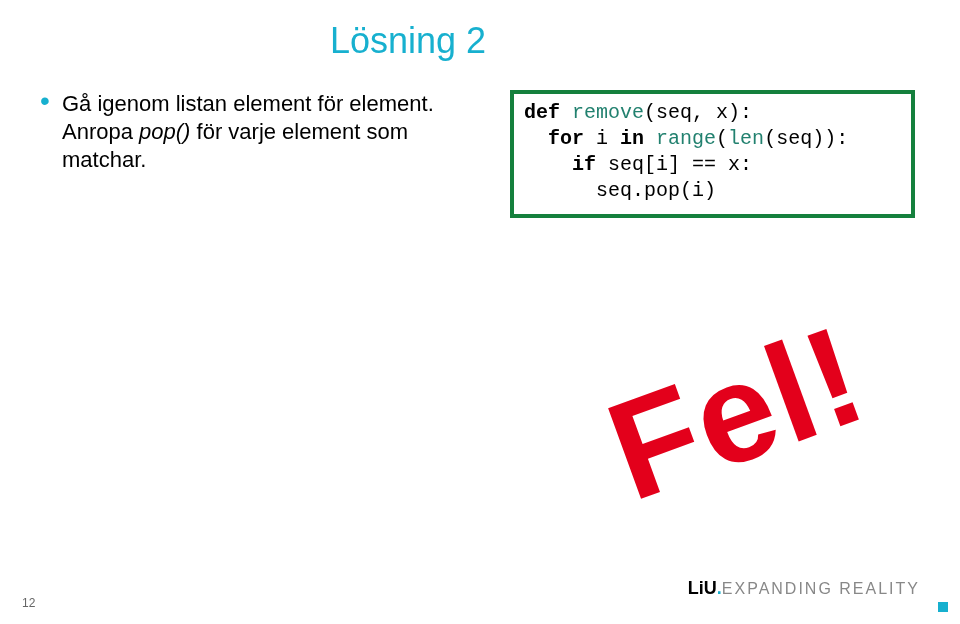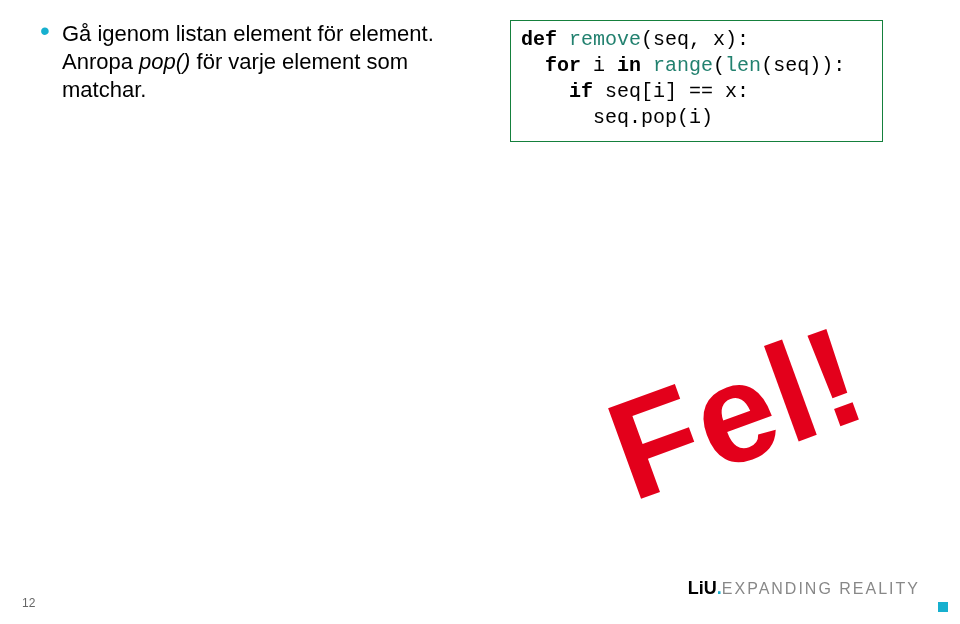--- a/index.html
+++ b/index.html
@@ -38,23 +38,23 @@
     position: absolute;
     left: 0;
     top: 0;
     color: #17b0cf;
     font-size: 28px;
     line-height: 22px;
   }
   .italic { font-style: italic; margin-top: 16px; }
   .right { margin-left: 40px; }
   .codebox {
-    border: 1px solid #15803d;
+    border: 4px solid #15803d;
     padding: 6px 18px 10px 10px;
-    width: 373px;
+    width: 405px;
     font-family: "Courier New", Courier, monospace;
     font-size: 20px;
     line-height: 1.3;
     white-space: pre;
   }
   .kw { color: #000; font-weight: bold; }
   .fn { color: #22816f; }
   .stamp {
     position: absolute;
     right: 95px;
@@ -102,20 +102,21 @@
     width: 10px;
     height: 10px;
     background: #17b0cf;
   }
 </style>
 </head>
 <body>
 
 <div class="slide">
 
+  <h1 class="title">Lösning 2</h1>
 
   <div class="columns">
     <div class="left">
       <ul>
         <li>
           <span>Gå igenom listan element för element. Anropa </span><span class="italic">pop()</span><span> för varje element som matchar.</span>
         </li>
       </ul>
     </div>
 

